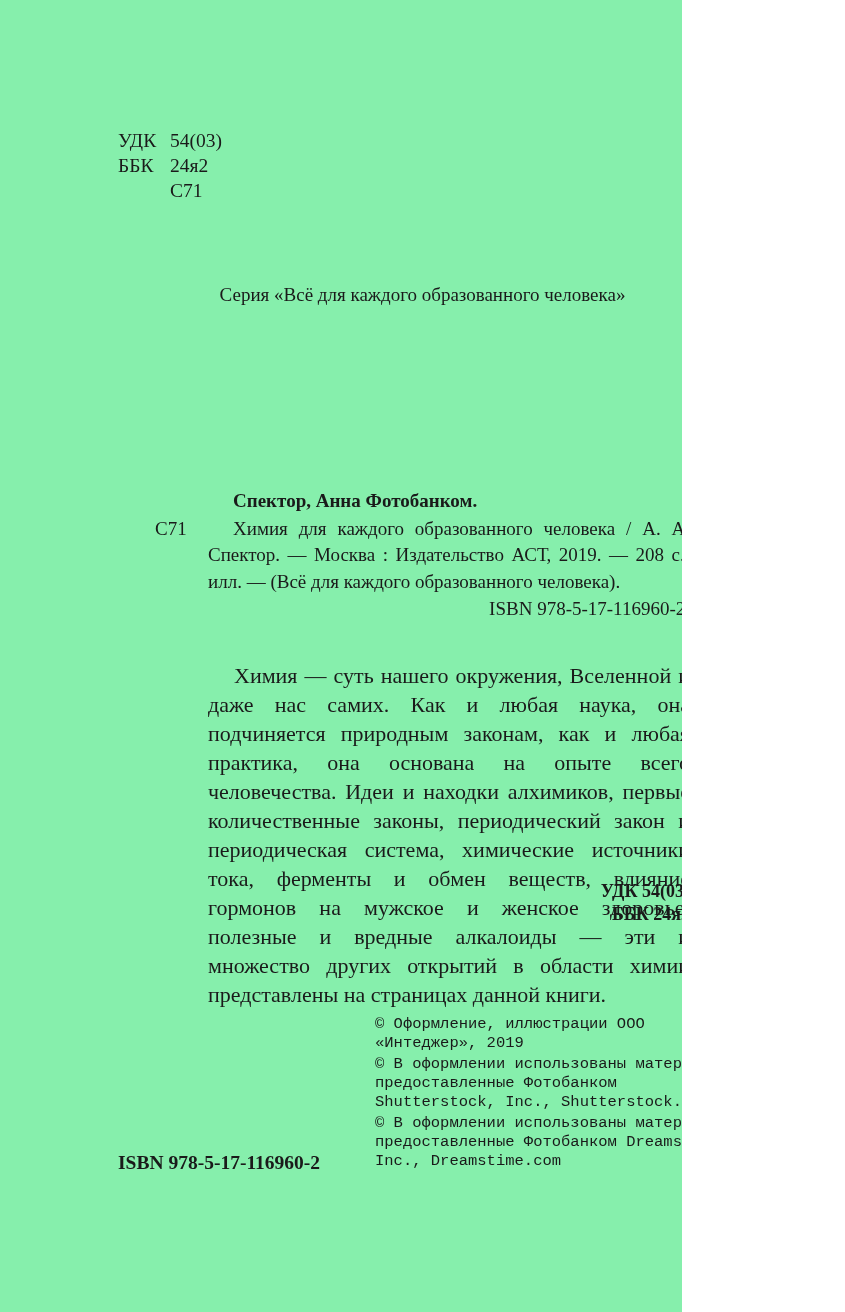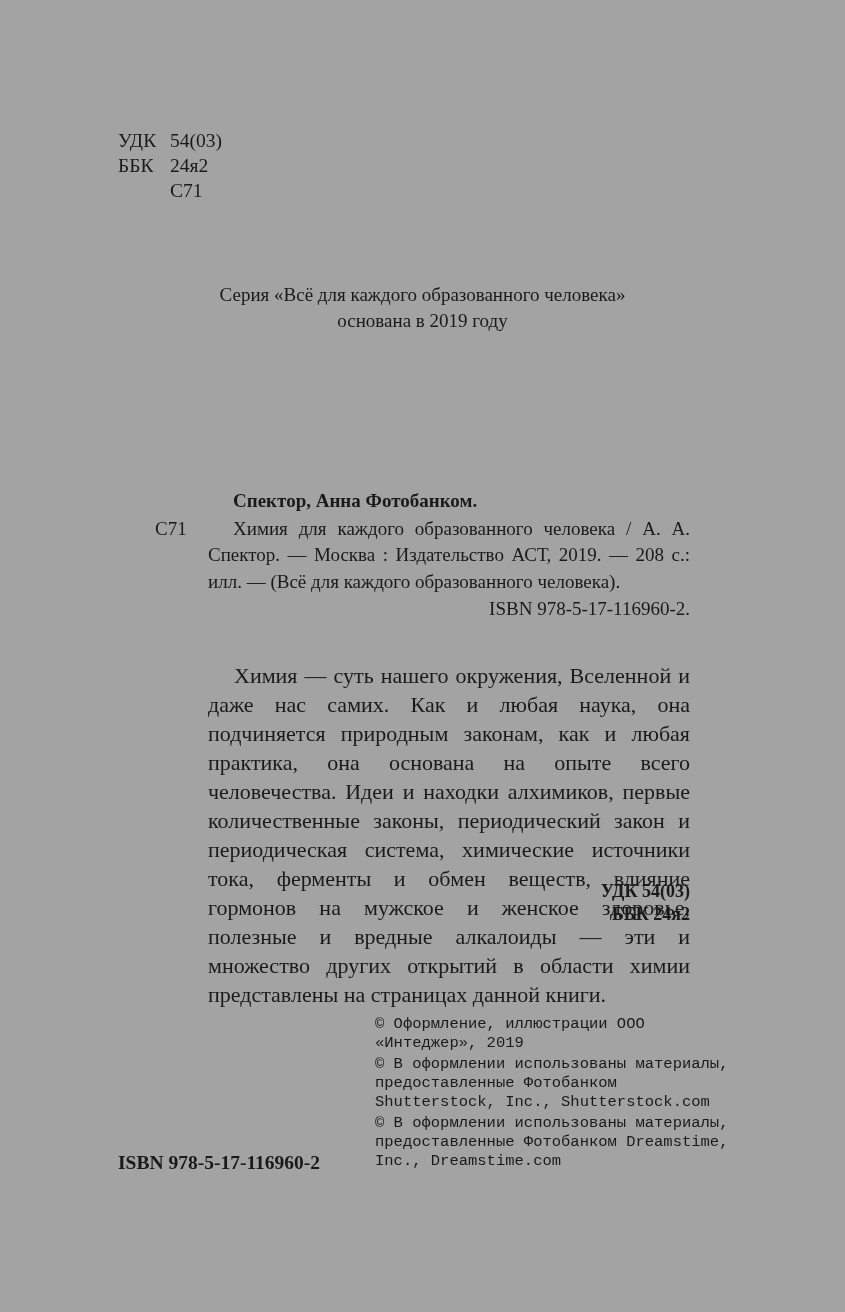--- a/index.html
+++ b/index.html
@@ -8,23 +8,23 @@
     padding: 0;
     background: #ffffff;
   }
   body {
     font-family: "Liberation Serif", "DejaVu Serif", serif;
     color: #1a1a1a;
     -webkit-font-smoothing: antialiased;
   }
   .page {
     position: relative;
-    width: 845px;
+    width: 682px;
     height: 1312px;
-    background: #a3a3a3;
+    background: #86efac;
     overflow: hidden;
   }
 
   
   .classification {
     position: absolute;
     left: 118px;
     top: 128px;
     font-size: 19.5px;
     line-height: 25px;
@@ -160,21 +160,20 @@
     <span class="crow">
       <span class="ckey">ББК</span><span class="cval">24я2</span>
     </span>
     <span class="crow indented">
       <span class="cval">С71</span>
     </span>
   </div>
 
   <div class="series">
     <span class="sline">Серия «Всё для каждого образованного человека»</span>
-    <span class="sline">основана в 2019 году</span>
   </div>
 
   <div class="record">
     <div class="author">Спектор, Анна Фотобанком.</div>
     <div class="desc-wrap">
       <span class="shelf">С71</span>
       <div class="description">Химия для каждого образованного человека / А. А. Спектор. — Москва : Издательство АСТ, 2019. — 208 с.: илл. — (Всё для каждого образованного человека).</div>
       <div class="isbn-line">ISBN 978-5-17-116960-2.</div>
     </div>
   </div>

